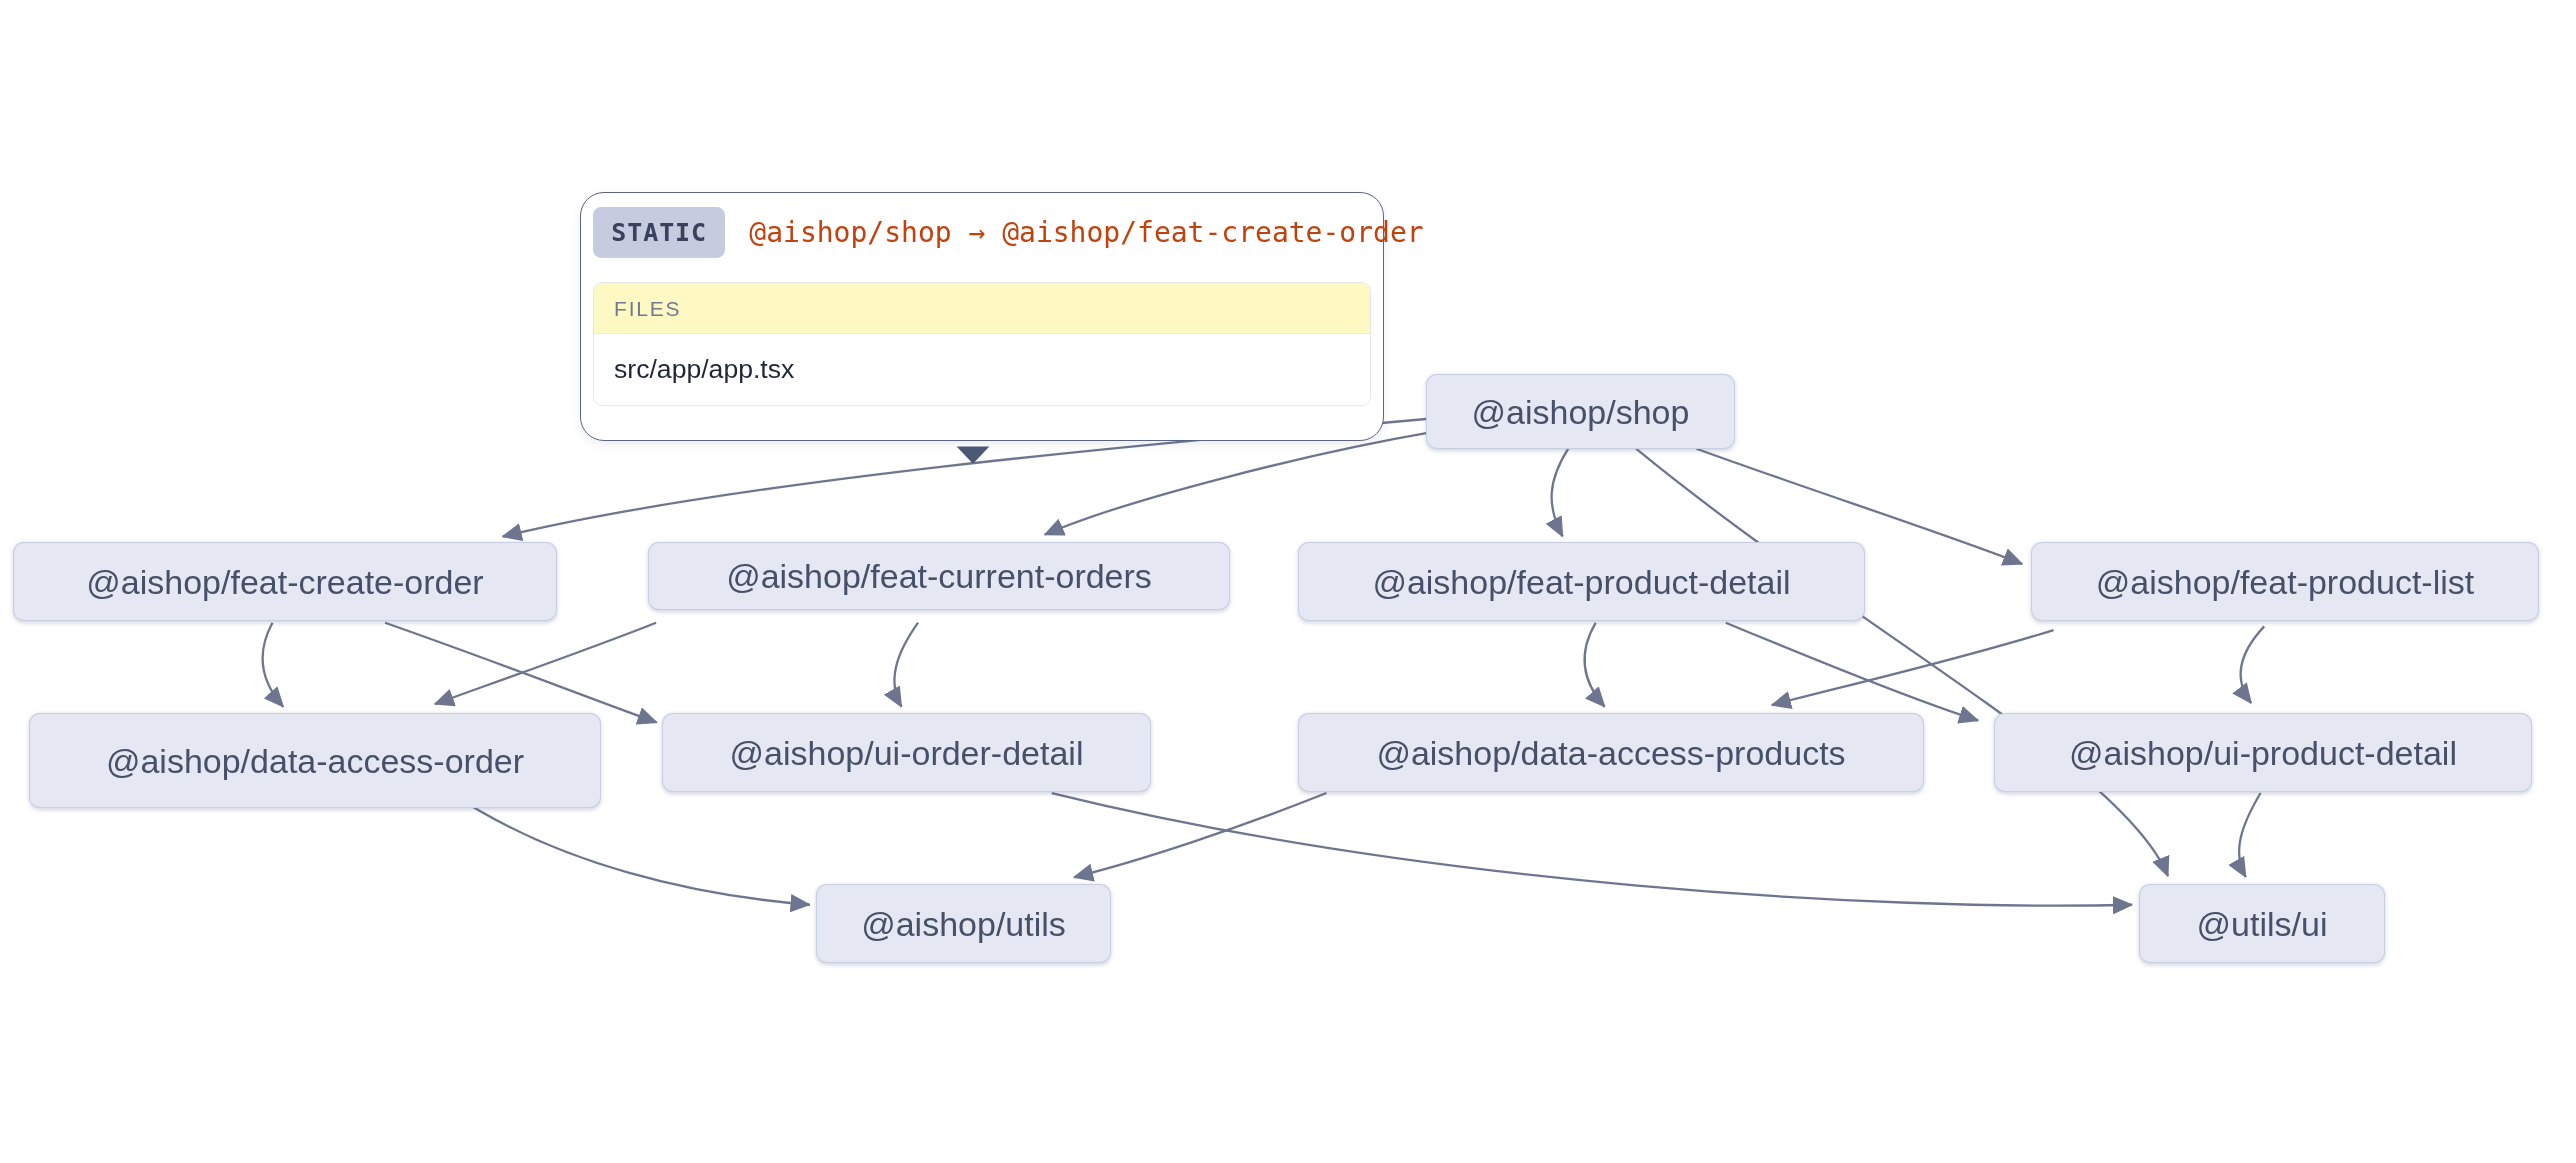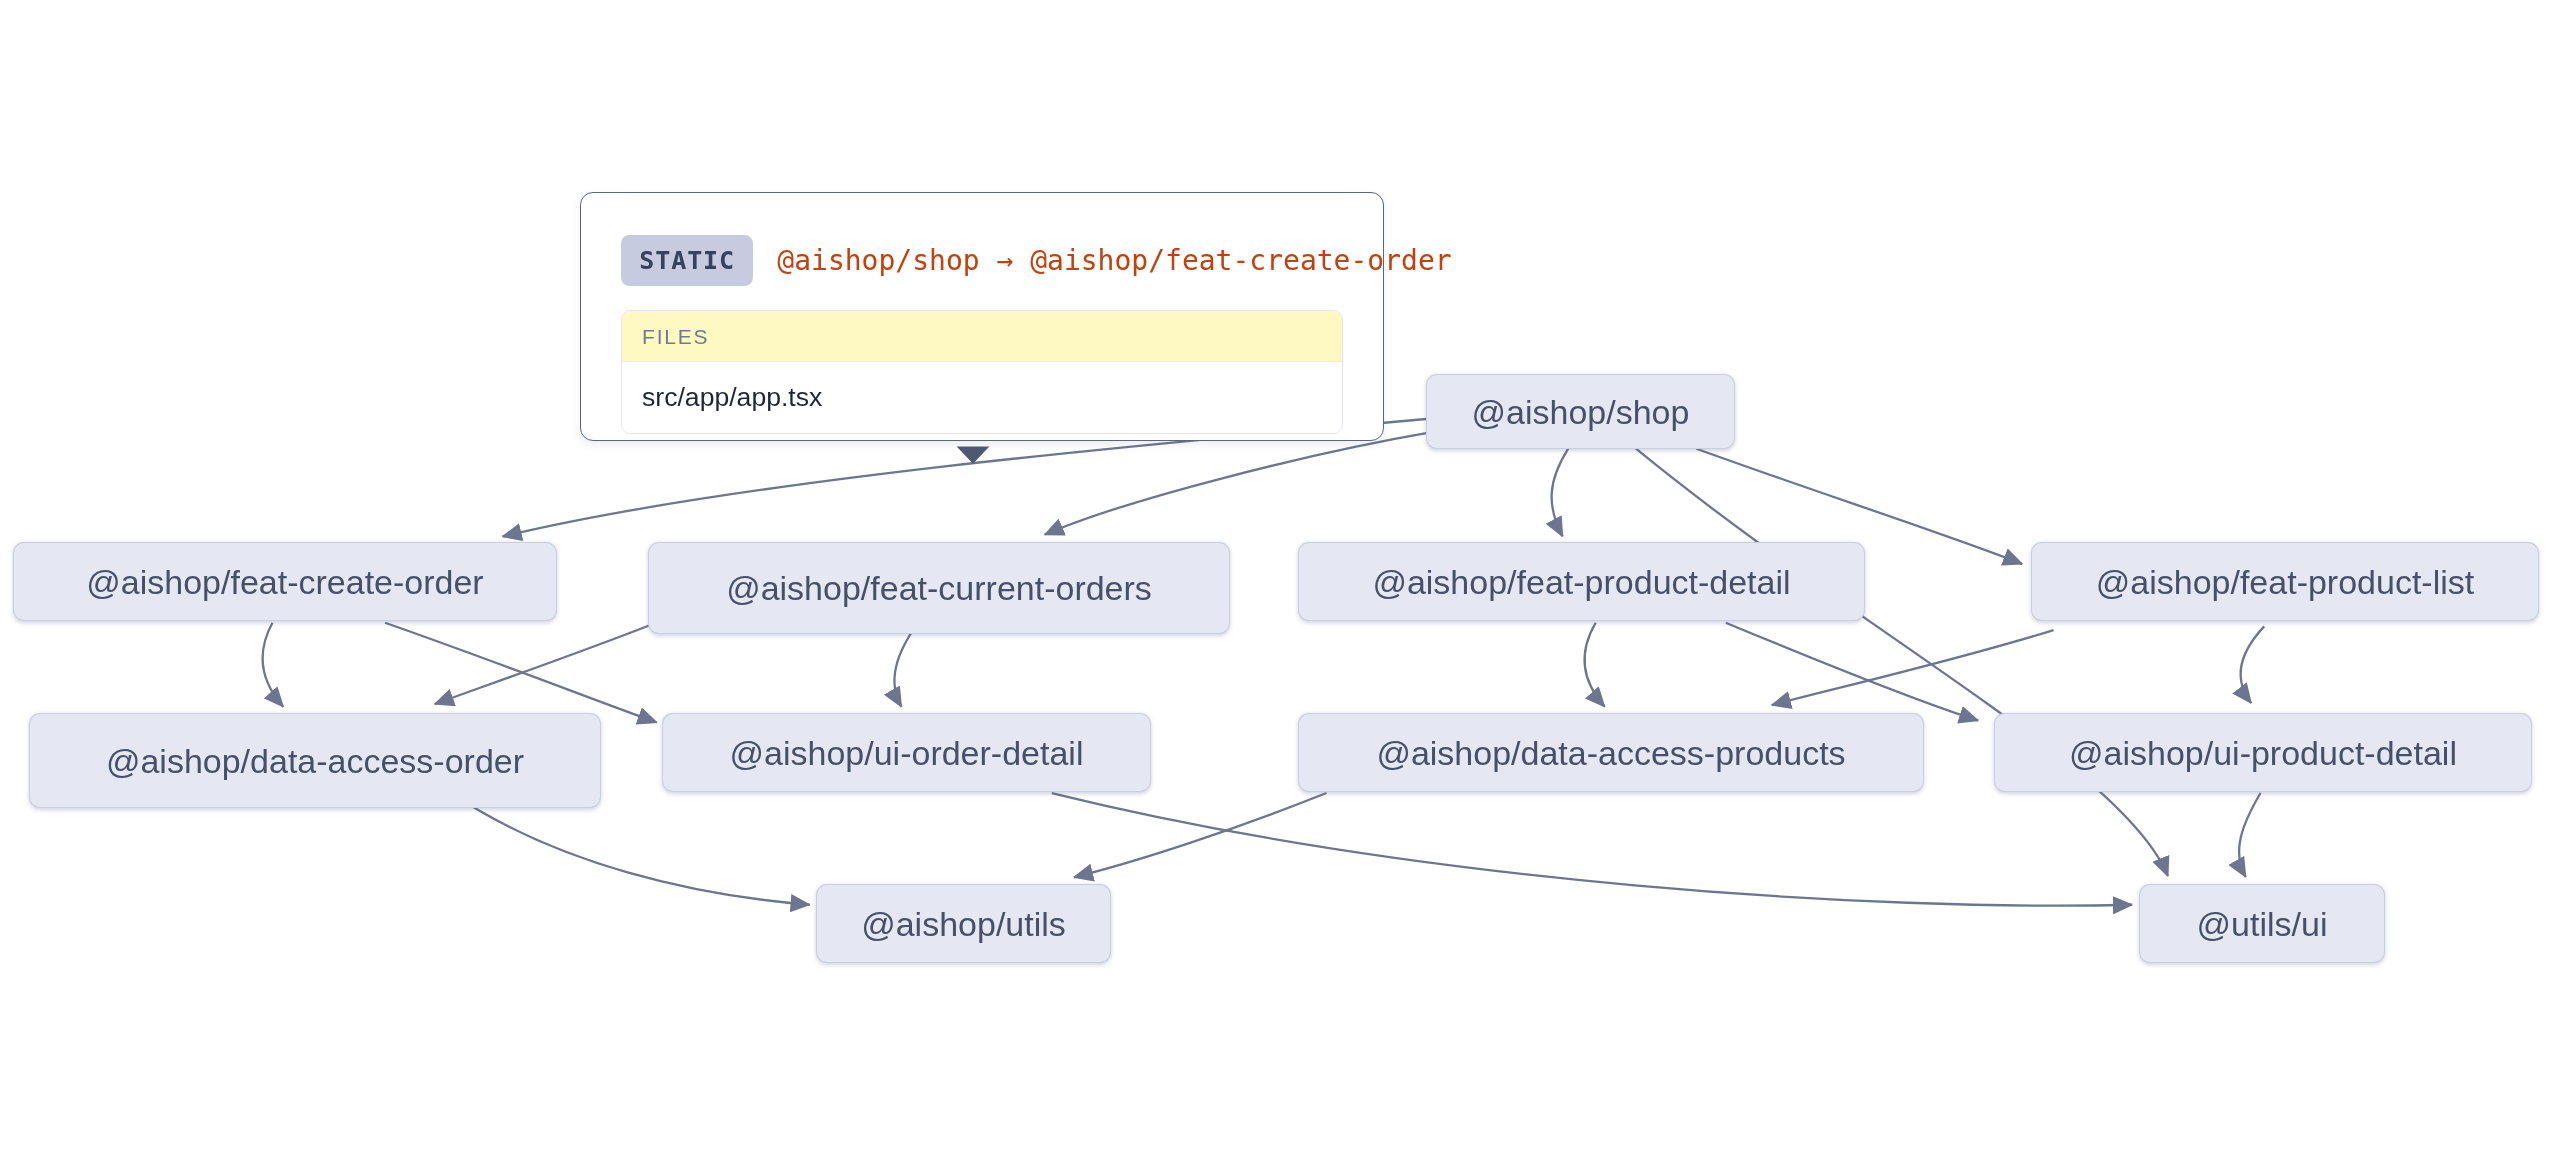--- a/index.html
+++ b/index.html
@@ -24,24 +24,24 @@
     line-height:1;
     white-space:nowrap;
     cursor:pointer;
     box-sizing:border-box;
   }
   .tooltip{
     position:absolute;
     left:580px;top:192px;width:804px;height:249px;
     background:#ffffff;
     border:1.8px solid #5a6580;
-    border-radius:13px;
+    border-radius:24px;
     box-sizing:border-box;
     box-shadow:0 3.7px 9.2px rgba(80,90,120,0.10);
-    padding:40px;
+    padding:12px;
   }
   .tooltip-head{
     display:flex;align-items:center;gap:24px;height:55px;
   }
   .tooltip-badge{
     background:#c6cbe0;
     color:#39425c;
     border-radius:8.2px;
     font-family:"DejaVu Sans Mono",monospace;
     font-weight:bold;
@@ -112,21 +112,21 @@
       </g>
   </svg>
 
   <div id="node-layer">
       <div class="node" style="left: 1426px; top: 374px; width: 309px; height: 75px;">
         <span>@aishop/shop</span>
       </div>
       <div class="node" style="left: 13px; top: 542px; width: 544px; height: 79px;">
         <span>@aishop/feat-create-order</span>
       </div>
-      <div class="node" style="left: 648px; top: 542px; width: 582px; height: 92px; justify-content: center;">
+      <div class="node" style="left: 648px; top: 542px; width: 582px; height: 68px; justify-content: center;">
         <span>@aishop/feat-current-orders</span>
       </div>
       <div class="node" style="left: 1298px; top: 542px; width: 567px; height: 79px;">
         <span>@aishop/feat-product-detail</span>
       </div>
       <div class="node" style="left: 2031px; top: 542px; width: 508px; height: 79px;">
         <span>@aishop/feat-product-list</span>
       </div>
       <div class="node" style="left: 29px; top: 713px; width: 572px; height: 95px;">
         <span>@aishop/data-access-order</span>

